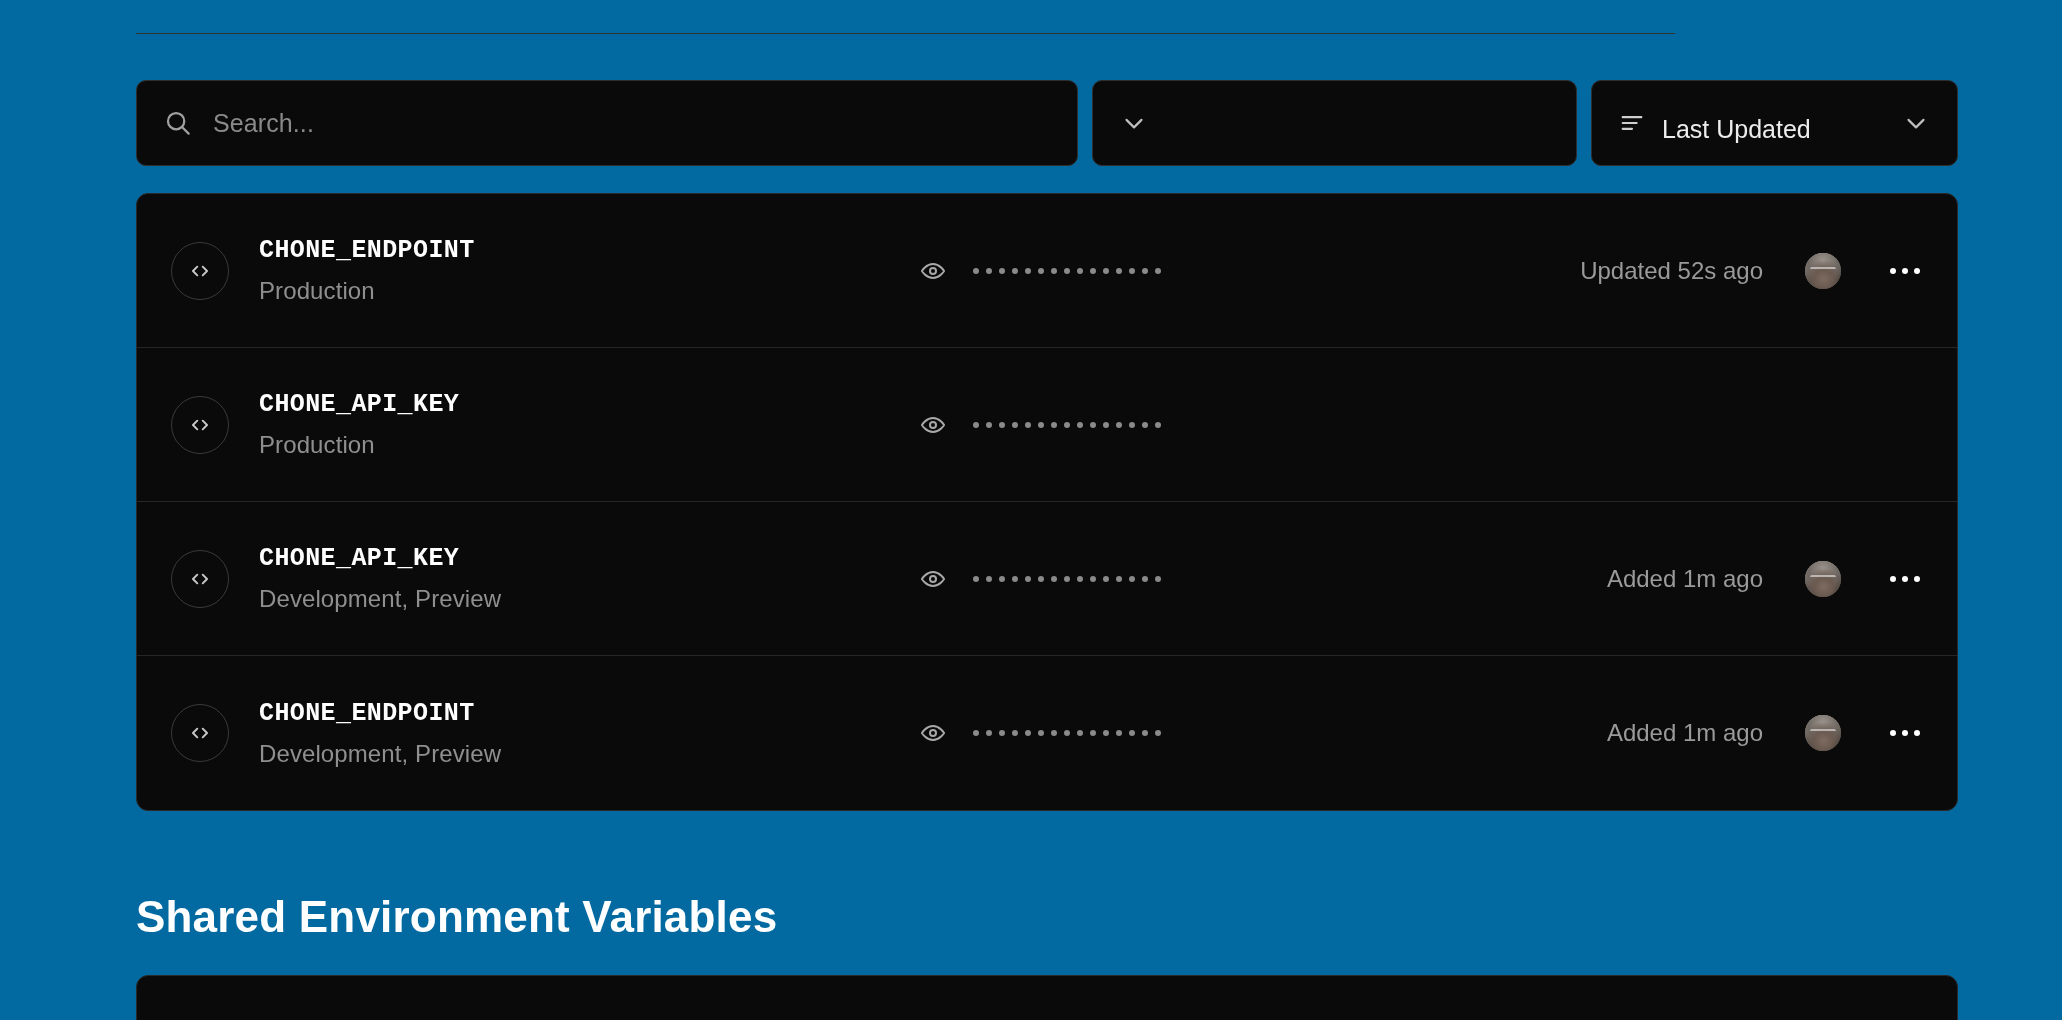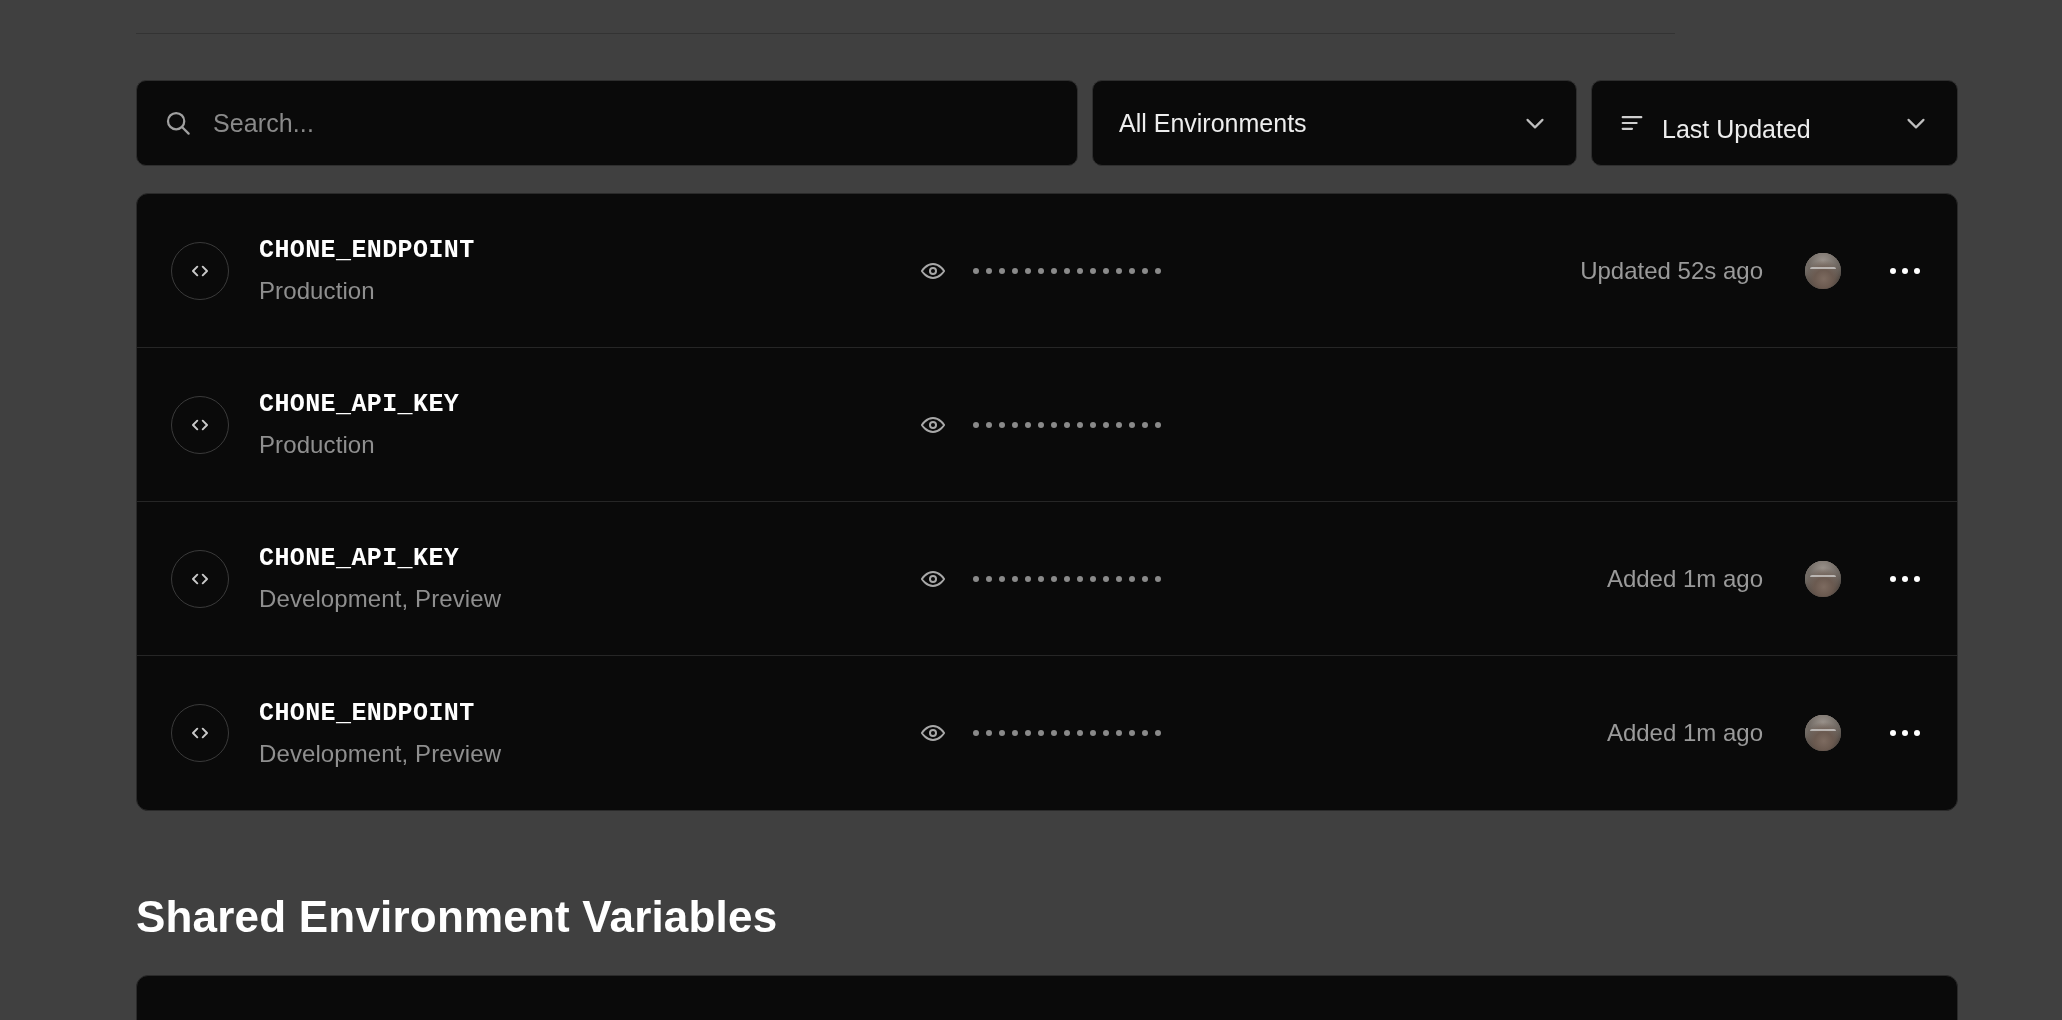--- a/index.html
+++ b/index.html
@@ -14,21 +14,21 @@
   body {
     font-family: "Liberation Sans", sans-serif;
     color: #ededed;
     -webkit-font-smoothing: antialiased;
   }
 
   .page {
     position: relative;
     width: 2062px;
     height: 1020px;
-    background: #404040;
+    background: #0369a1;
   }
 
   
   .top-divider {
     position: absolute;
     left: 136px;
     top: 33px;
     width: 1539px;
     height: 1px;
     background: #333333;
@@ -268,21 +268,20 @@
       <span class="search-icon">
         <svg width="30" height="30" viewBox="0 0 24 24" fill="none" stroke="#a0a0a0" stroke-width="1.8" stroke-linecap="round">
           <circle cx="10.5" cy="10.5" r="6.5"></circle>
           <line x1="15.4" y1="15.4" x2="20.5" y2="20.5"></line>
         </svg>
       </span>
       <input class="search-input" type="text" placeholder="Search..." style="">
     </div>
 
     <div class="select-box select-env">
-      <span class="select-label">All Environments</span>
       <span class="chev">
         <svg width="30" height="30" viewBox="0 0 24 24" fill="none" stroke="#bfbfbf" stroke-width="1.7" stroke-linecap="round" stroke-linejoin="round">
           <polyline points="6,9.5 12,15.5 18,9.5"></polyline>
         </svg>
       </span>
     </div>
 
     <div class="select-box select-sort">
       <span class="sort-icon">
         <svg width="28" height="28" viewBox="0 0 24 24" fill="none" stroke="#cfcfcf" stroke-width="1.8" stroke-linecap="round">

